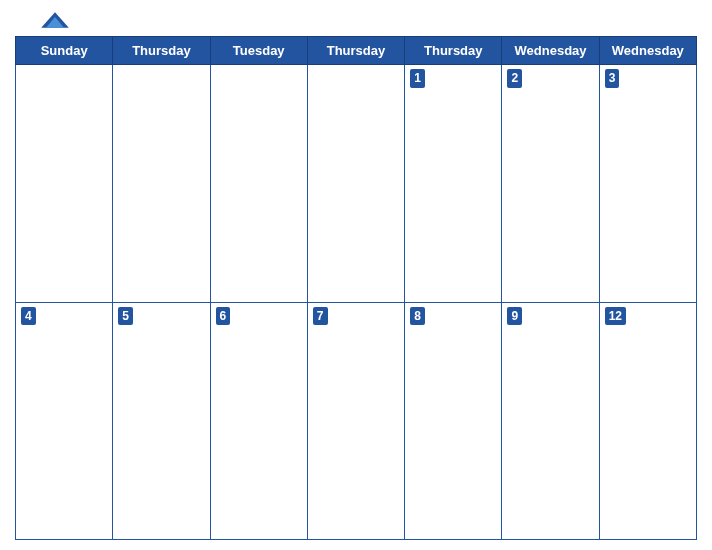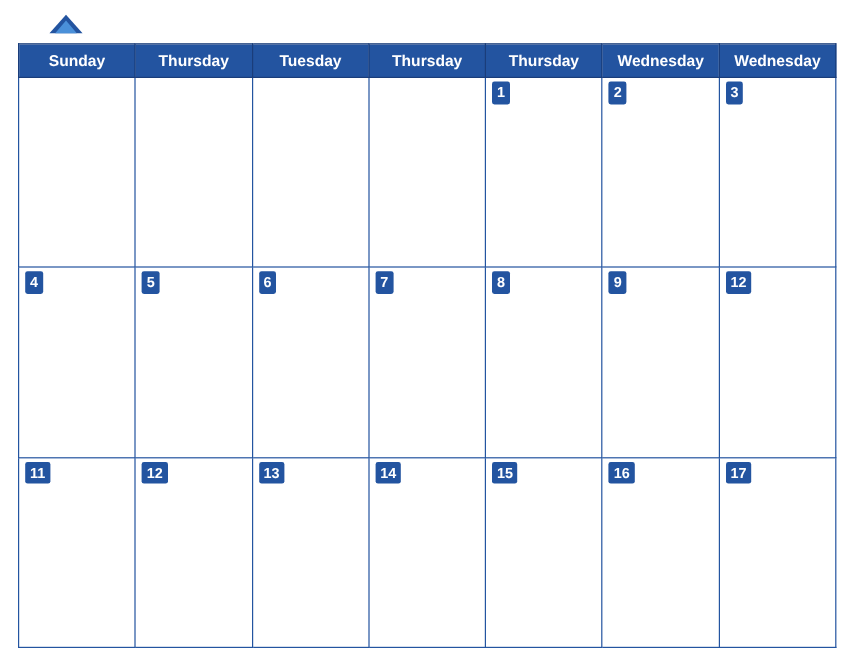--- a/index.html
+++ b/index.html
@@ -148,23 +148,14 @@
       </tr>
       <tr>
         <td><span class="day-num">4</span></td>
         <td><span class="day-num">5</span></td>
         <td><span class="day-num">6</span></td>
         <td><span class="day-num">7</span></td>
         <td><span class="day-num">8</span></td>
         <td><span class="day-num">9</span></td>
         <td><span class="day-num">12</span></td>
       </tr>
-      <tr>
-        <td><span class="day-num">11</span></td>
-        <td><span class="day-num">12</span></td>
-        <td><span class="day-num">13</span></td>
-        <td><span class="day-num">14</span></td>
-        <td><span class="day-num">15</span></td>
-        <td><span class="day-num">16</span></td>
-        <td><span class="day-num">17</span></td>
-      </tr>
     </tbody>
 </table>
 
 </body></html>

